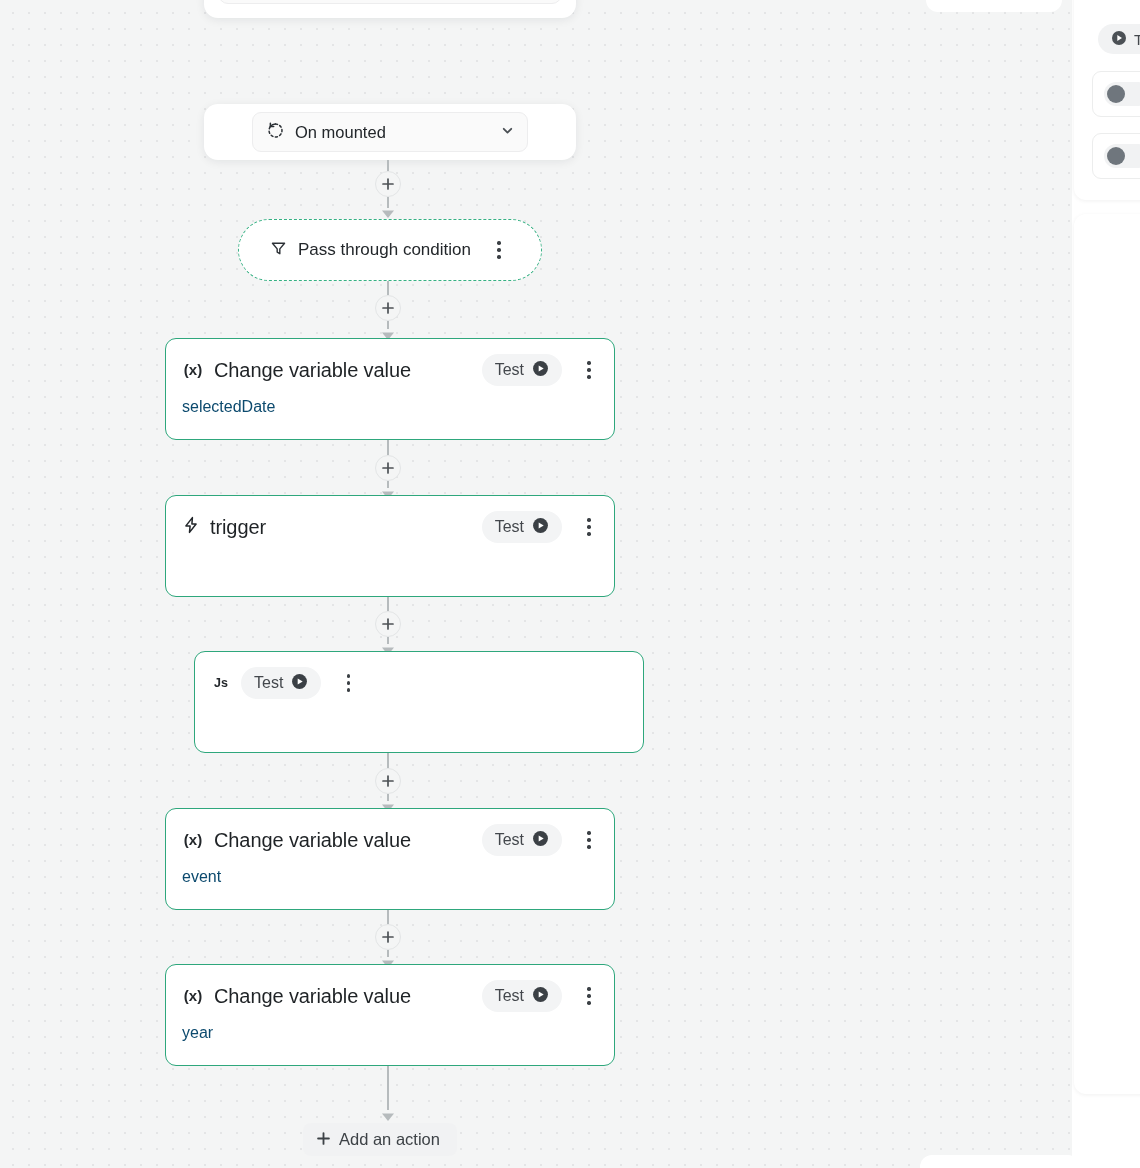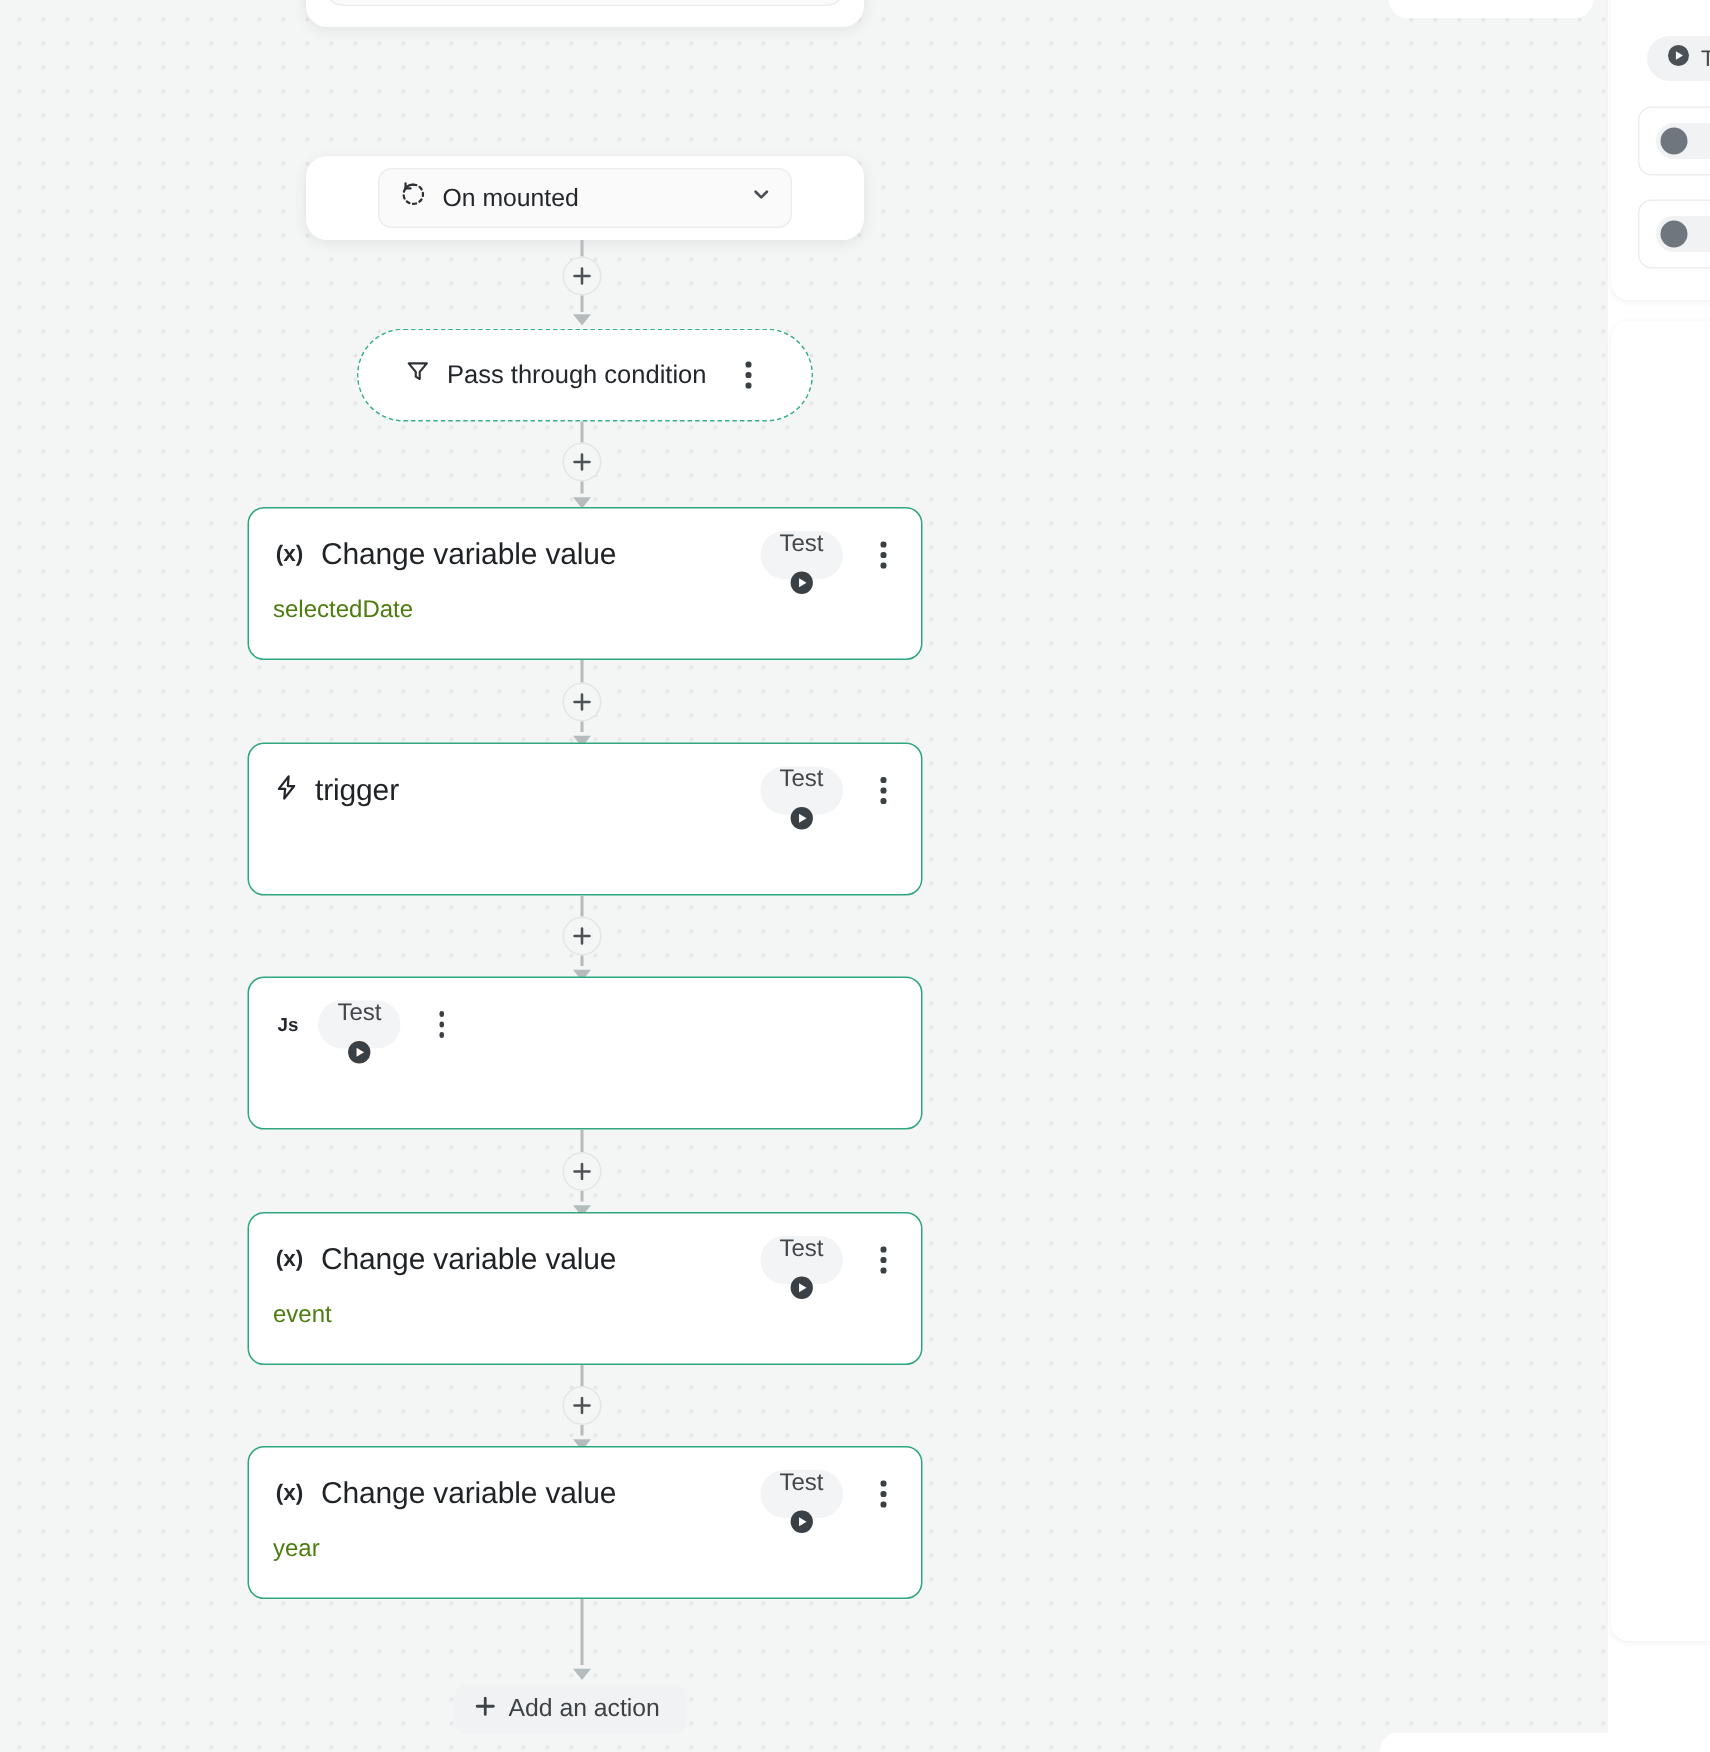--- a/index.html
+++ b/index.html
@@ -198,38 +198,37 @@
   }
   .test-pill {
     height: 32px;
     background: #f3f4f5;
     border-radius: 16px;
     display: flex; align-items: center; gap: 8px;
     padding: 0 13px;
     font-size: 16px;
     color: #43474c;
     white-space: nowrap;
-    flex-direction: column;
   }
   .kebab {
     width: 22px; height: 30px;
     display: flex; flex-direction: column;
     align-items: center; justify-content: center;
     gap: 3.5px;
     margin-left: 6px;
   }
   .kebab i {
     width: 3.4px; height: 3.4px;
     border-radius: 50%;
     background: #3b4045;
     display: block;
   }
   .card-sub {
     font-size: 16px;
-    color: #4d7c0f;
+    color: #0c4a6e;
     margin-top: 11px;
   }
 
   
   .add-action {
     position: absolute; left: 303px; top: 1123px;
     height: 33px;
     background: #f1f2f3;
     border-radius: 8px;
     display: flex; align-items: center; gap: 9px;
@@ -369,21 +368,21 @@
         <div class="plus-btn" style="top:14px;">
           <svg width="12" height="12" viewBox="0 0 12 12">
             <path d="M6 1v10M1 6h10" stroke="#4d5256" stroke-width="1.7" stroke-linecap="round"></path>
           </svg>
         </div>
         <div class="conn-line-bot" style="top:40px;height:7px;"></div>
         <div class="arrow-head" style="top:45px;"><svg width="13" height="9" viewBox="0 0 13 9">
             <path d="M0.5 0.5 6.5 8 12.5 0.5z" fill="#b6bbbd"></path>
           </svg></div>
       </div>
-      <div class="card" style="top: 651px; height: 102px;">
+      <div class="card" style="top: 651px; height: 102px; margin-left: 29px;">
         <div class="card-head">
           <span class="ic" style="font-size:12.5px;font-weight:bold;color:#23272b;width:20px;text-align:center;line-height:22px;">Js</span>
           <span class="test-pill">
             <span>Test</span>
             <span class="ic"><svg width="17" height="17" viewBox="0 0 16 16">
                 <circle cx="8" cy="8" r="7" fill="#3b4045"></circle>
                 <path d="M6.3 5.1 11 8l-4.7 2.9z" fill="#ffffff"></path>
               </svg></span>
           </span>
           <span class="kebab">

